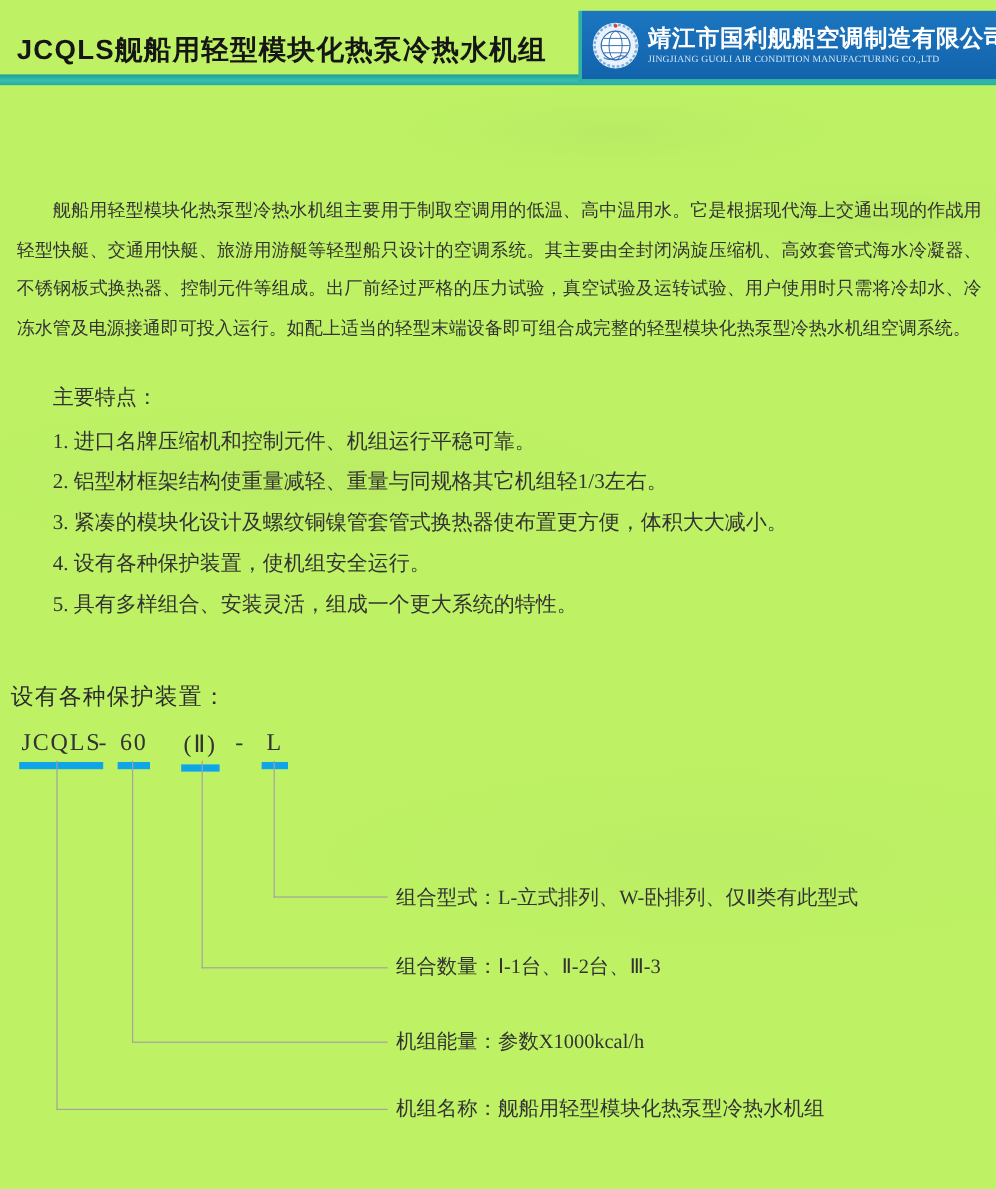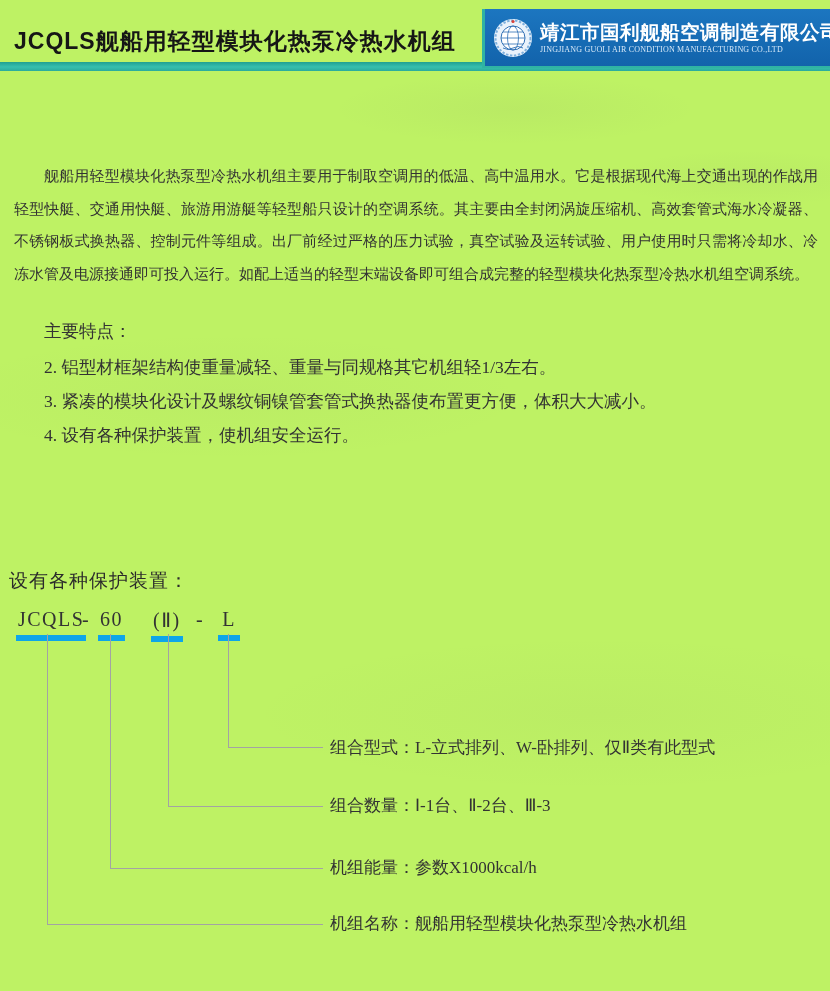--- a/index.html
+++ b/index.html
@@ -130,23 +130,25 @@
     <span class="brand-text">
       <span class="brand-cn">靖江市国利舰船空调制造有限公司</span>
       <span class="brand-en">JINGJIANG GUOLI AIR CONDITION MANUFACTURING CO.,LTD</span>
     </span>
   </div>
 
   <div class="intro">舰船用轻型模块化热泵型冷热水机组主要用于制取空调用的低温、高中温用水。它是根据现代海上交通出现的作战用轻型快艇、交通用快艇、旅游用游艇等轻型船只设计的空调系统。其主要由全封闭涡旋压缩机、高效套管式海水冷凝器、不锈钢板式换热器、控制元件等组成。出厂前经过严格的压力试验，真空试验及运转试验、用户使用时只需将冷却水、冷冻水管及电源接通即可投入运行。如配上适当的轻型末端设备即可组合成完整的轻型模块化热泵型冷热水机组空调系统。</div>
 
   <div class="features">
     <div class="features-heading">主要特点：</div>
+    <div class="feature-item">1. 进口名牌压缩机和控制元件、机组运行平稳可靠。</div>
     <div class="feature-item">2. 铝型材框架结构使重量减轻、重量与同规格其它机组轻1/3左右。</div>
     <div class="feature-item">3. 紧凑的模块化设计及螺纹铜镍管套管式换热器使布置更方便，体积大大减小。</div>
     <div class="feature-item">4. 设有各种保护装置，使机组安全运行。</div>
+    <div class="feature-item">5. 具有多样组合、安装灵活，组成一个更大系统的特性。</div>
   </div>
 
   <div class="model-heading">设有各种保护装置：</div>
 
   <span class="mseg u" id="seg-prefix">JCQLS</span>
   <span class="mseg" id="seg-sep1">-</span>
   <span class="mseg u" id="seg-capacity">60</span>
   <span class="mseg u" id="seg-quantity">(Ⅱ)</span>
   <span class="mseg" id="seg-sep2">-</span>
   <span class="mseg u" id="seg-arrangement">L</span>

